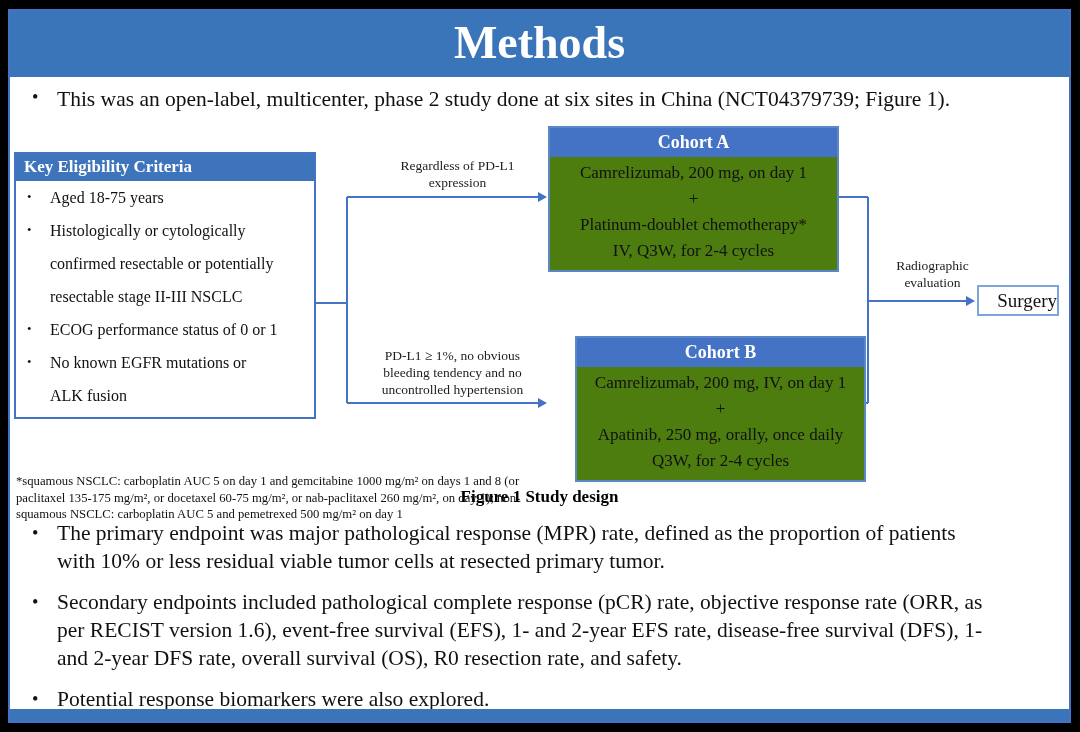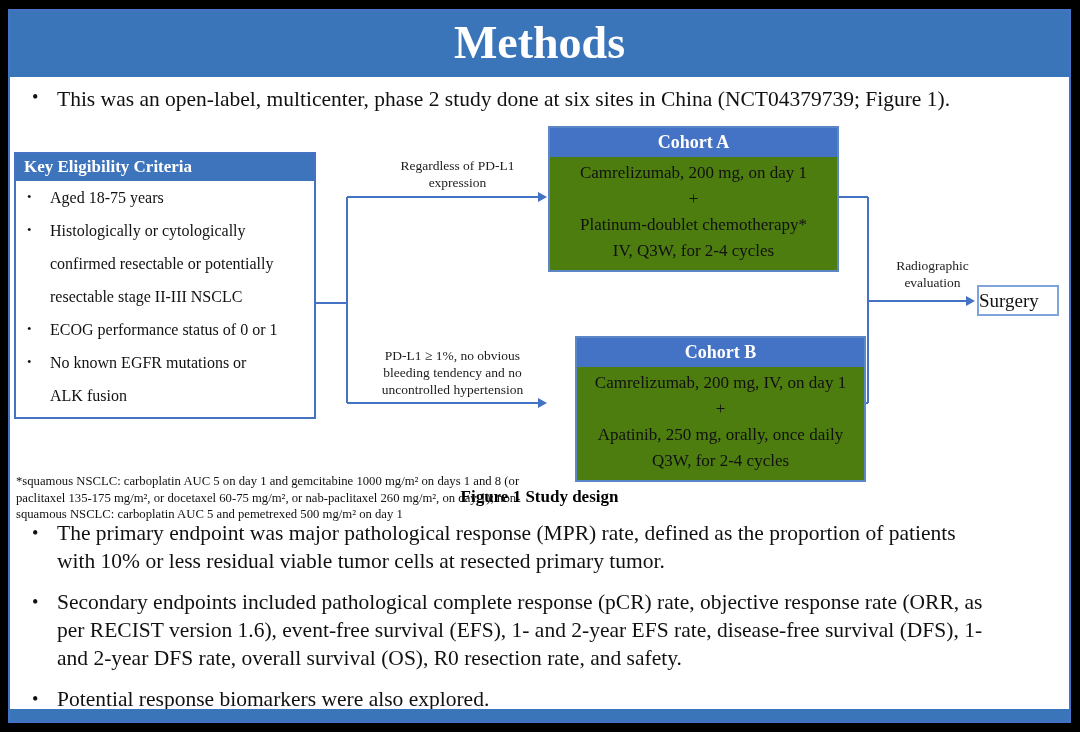--- a/index.html
+++ b/index.html
@@ -33,21 +33,21 @@
   .cohort { position:absolute; width:291px; border:2px solid var(--cohort_border,#5B87C7);
             background:#4d7c0f; }
   .cohort.a { left:538px; top:115px; }
   .cohort.b { left:538px; top:325px;margin-left:27px; }
   .cohort-h { height:29px; background:var(--header2,#4472C4); color:#fff; text-align:center;
               font-weight:bold; font-size:18px; line-height:28px; }
   .cohort-body { padding:3px 2px 6px;border-radius:26px; }
   .cohort-body div { text-align:center; font-size:17px; line-height:26px; color:#111; }
 
   .surgery { position:absolute; left:967px; top:274px; width:82px; height:31px;
-             border:2px solid var(--surgery_border,#7FA3DB); text-align:left;
+             border:2px solid var(--surgery_border,#7FA3DB); text-align:right;
              font-size:19px; line-height:27px; color:#111; }
 
   
   .lbl { position:absolute; text-align:center; font-size:13.5px; line-height:17px;
          color:#1c1c1c; white-space:pre-line; }
   .lbl.top { left:355px; top:146px; width:185px; }
   .lbl.bot { left:350px; top:336px; width:185px; }
   .lbl.eval { left:858px; top:246px; width:115px;margin-left:7px; }
 
   .footnote { position:absolute; left:6px; top:418px; width:542px;

